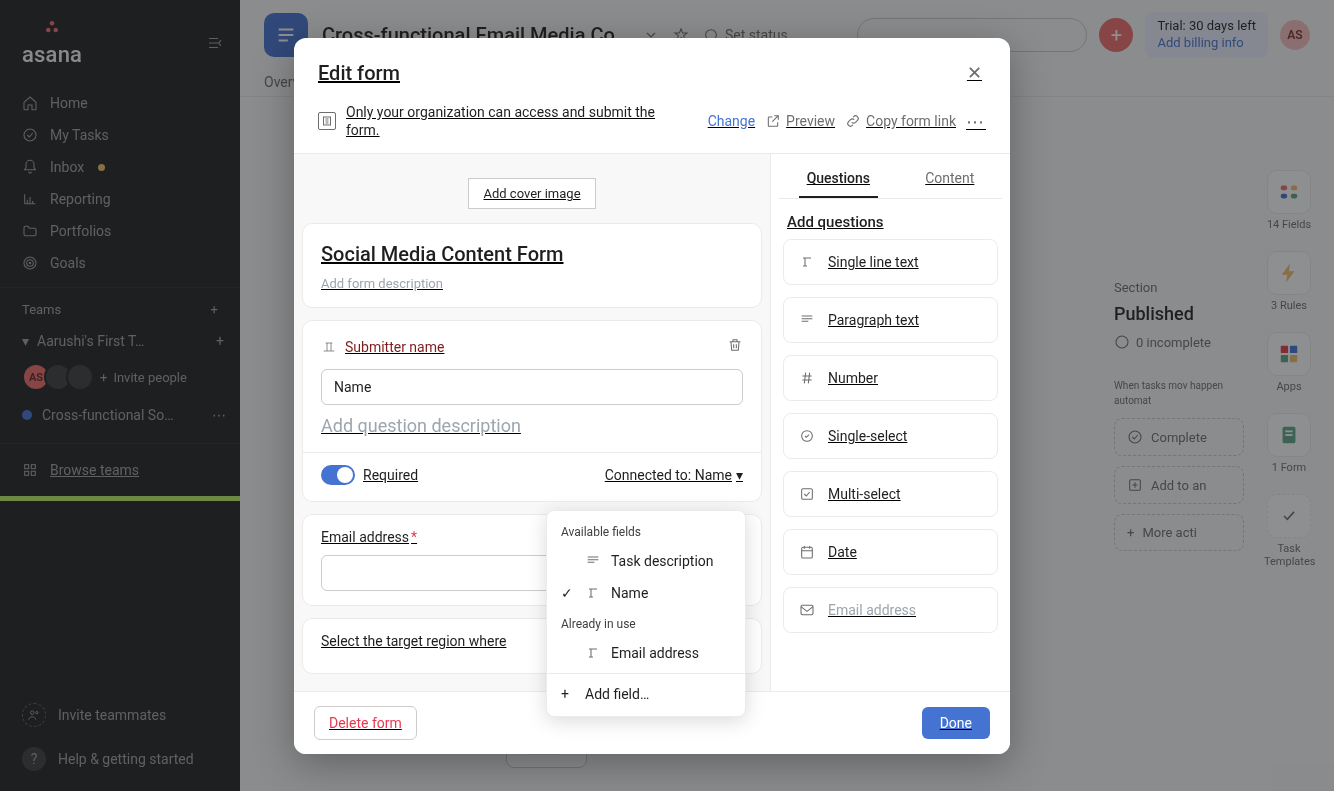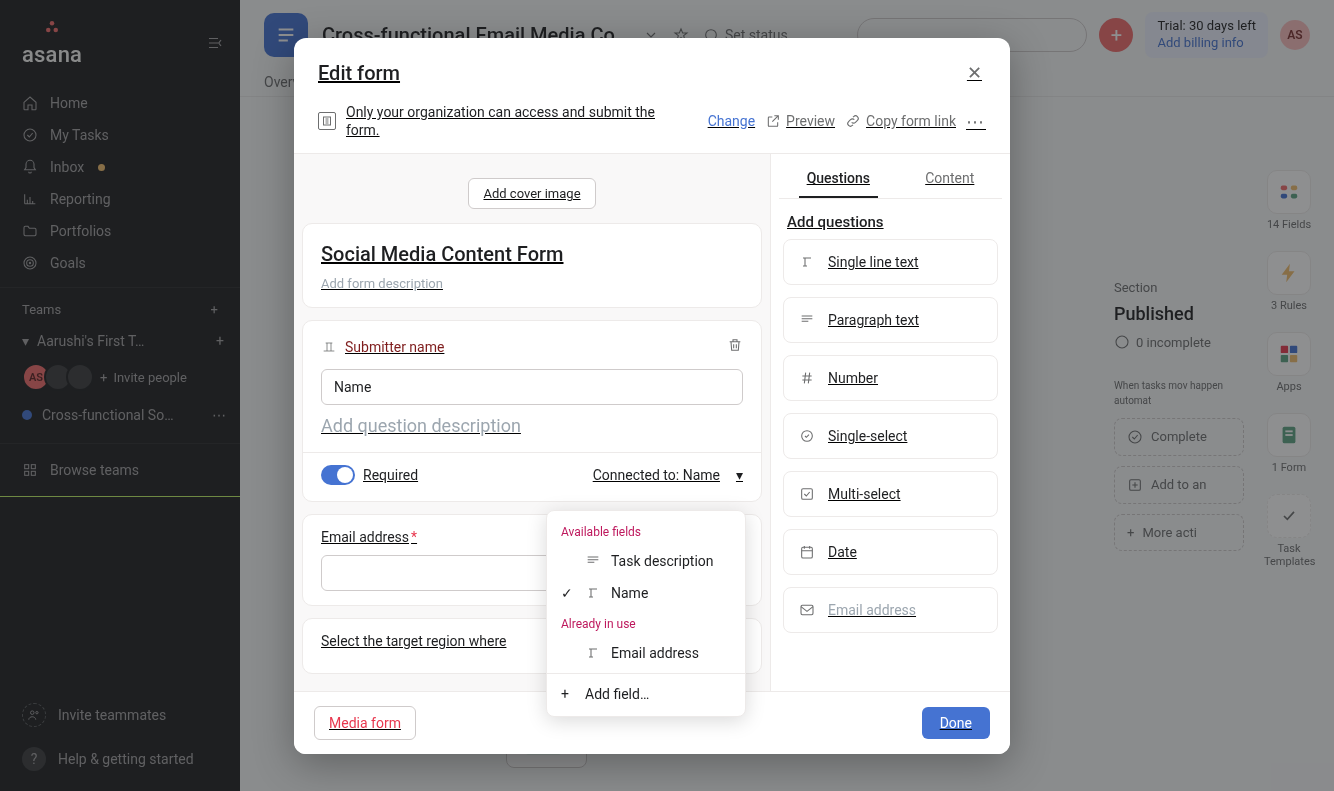--- a/index.html
+++ b/index.html
@@ -16,21 +16,21 @@
   .sidebar .team-row { display:flex; align-items:center; justify-content:space-between; padding: 8px 16px 8px 22px; font-size:14px;}
   .sidebar .team-row .caret { margin-right:6px;}
   .sidebar .avatars-row { display:flex; align-items:center; gap:0; padding: 6px 22px 10px; }
   .avatar { width:28px; height:28px; border-radius:14px; background:#f06a6a; color:#5a2121; font-size:11px; font-weight:600; display:flex; align-items:center; justify-content:center; margin-right:-6px; border:2px solid #1e1f21;}
   .avatar.empty { background:#3a3b3d; }
   .invite-inline { display:flex; align-items:center; gap:6px; margin-left:12px; font-size:13px; color:#a2a0a2; cursor:pointer;}
   .project-row { display:flex; align-items:center; gap:10px; padding:6px 14px 6px 22px; font-size:14px; }
   .project-row .dot { width:10px; height:10px; border-radius:5px; background:#4573d2; flex-shrink:0;}
   .sidebar .bottom-area { position:absolute; bottom:0; left:0; width:100%; padding-bottom:10px; }
   .sidebar .bottom-item { display:flex; align-items:center; gap:12px; padding:10px 22px; font-size:14px; cursor:pointer; }
-  .browse-teams-sec { border-top:1px solid #2a2b2d; border-bottom:1px solid #bef264; padding:10px 0; margin-top:14px;}
+  .browse-teams-sec { border-top:1px solid #2a2b2d; border-bottom:5px solid #bef264; padding:10px 0; margin-top:14px;text-decoration:underline;}
   .icon-circle { width:24px; height:24px; border-radius:12px; border:1px dashed #5a5b5d; display:flex; align-items:center; justify-content:center; font-size:12px;}
   .help-circle { width:24px; height:24px; border-radius:12px; background:#3a3b3d; display:flex; align-items:center; justify-content:center; font-size:14px;}
   .unread-dot { width:7px; height:7px; border-radius:4px; background:#f1bd6c; margin-left:2px;}
 
   
   .main { position:absolute; left:240px; top:0; right:0; height:100%; }
   .topbar { display:flex; align-items:center; gap:14px; padding: 12px 24px 0; }
   .proj-icon { width:44px; height:44px; background:#4573d2; border-radius:10px; display:flex; align-items:center; justify-content:center; color:#fff; font-size:22px;}
   .proj-title { font-size:20px; font-weight:500; color:#1e1f21; max-width:310px; white-space:nowrap; overflow:hidden; text-overflow:ellipsis;}
   .topbar .right { margin-left:auto; display:flex; align-items:center; gap:12px;}
@@ -38,21 +38,21 @@
   .trial-box .link { color:#4573d2; cursor:pointer;}
   .user-avatar { width:30px; height:30px; border-radius:15px; background:#f8bdbd; color:#7a2f2f; font-size:12px; font-weight:600; display:flex; align-items:center; justify-content:center;}
   .plus-circle { width:34px; height:34px; border-radius:17px; background:#f06a6a; display:flex; align-items:center; justify-content:center; color:#fff; font-size:20px; cursor:pointer;}
   .search-pill { width:230px; height:34px; border:1px solid #cfcbcb; border-radius:17px;}
   .set-status { display:flex; align-items:center; gap:6px; color:#6d6e6f; font-size:14px; }
   .tab-row { display:flex; gap:22px; padding: 10px 24px 0; font-size:14px; color:#6d6e6f; border-bottom:1px solid #e8e8e8;}
   .tab-row span { padding:6px 0;}
 
   
   .right-panels { position:absolute; right:16px; top:90px; width:210px; color:#6d6e6f; font-size:13px;}
-  .dashed-item { border:1px dashed #cfcbcb; border-radius:8px; padding:10px 12px; margin-top:10px; display:flex; gap:8px; white-space:nowrap; overflow:hidden;}
+  .dashed-item { border:1px dashed #cfcbcb; border-radius:8px; padding:10px 12px; margin-top:10px; display:flex; align-items:center; gap:8px; white-space:nowrap; overflow:hidden;}
   .side-icons { position:absolute; right:16px; top:170px; width:58px; display:flex; flex-direction:column; gap:20px; align-items:center;}
   .side-icon-group { width:50px; text-align:center; font-size:11px; color:#6d6e6f;}
   .side-icon-box { width:44px; height:44px; background:#fff; border:1px solid #edeae9; border-radius:10px; display:flex; align-items:center; justify-content:center; margin:0 auto 4px;}
 
   
   .overlay { position:absolute; inset:0; background:rgba(30,31,33,0.5); }
 
   
   .modal { position:absolute; left:294px; top:38px; width:716px; height:716px; background:#fff; border-radius:12px; box-shadow:0 10px 40px rgba(0,0,0,0.3); display:flex; flex-direction:column; overflow:hidden;text-decoration:underline;}
   .modal-header { display:flex; align-items:center; justify-content:space-between; padding:20px 24px 12px; }
@@ -63,38 +63,38 @@
   .modal-subhead .msg { max-width:320px; line-height:1.3;}
   .modal-subhead .change { color:#4573d2; cursor:pointer; margin-left:auto; font-size:14px;}
   .modal-subhead .tool { display:flex; align-items:center; gap:5px; color:#6d6e6f; cursor:pointer; font-size:14px;}
   .modal-subhead .more { font-size:18px; color:#6d6e6f; cursor:pointer; letter-spacing:2px;}
 
   .modal-body { flex:1; display:flex; overflow:hidden; position:relative;}
   .builder { flex:1; background:#f9f8f8; overflow-y:auto; padding:10px 8px 0; }
   .sidebar-right { width:240px; background:#fff; border-left:1px solid #edeae9; display:flex; flex-direction:column;}
 
   .cover-btn { display:flex; justify-content:center; padding:14px 0;}
-  .cover-btn button { background:#fff; border:1px solid #cfcbcb; border-radius:6px; padding:7px 14px; font-size:13px; cursor:pointer; color:#1e1f21;}
+  .cover-btn button { background:#fff; border:1px solid #cfcbcb; border-radius:0; padding:7px 14px; font-size:13px; cursor:pointer; color:#1e1f21;}
 
   .card { background:#fff; border:1px solid #edeae9; border-radius:10px; margin:0 0 12px; }
   .card.head { padding:18px 18px 16px;}
   .form-title { font-size:20px; font-weight:500; color:#1e1f21; margin-bottom:10px;}
   .form-desc { color:#9ca6af; font-size:13px;}
   .card.question { padding:16px 18px;}
   .q-head { display:flex; align-items:center; gap:8px; margin-bottom:12px;}
   .q-head .q-label { font-size:14px; color:#7f1d1d;}
   .q-head .trash { margin-left:auto; cursor:pointer; color:#6d6e6f;}
   .q-input { width:100%; border:1px solid #cfcbcb; border-radius:6px; padding:9px 12px; font-size:14px; color:#1e1f21;}
   .q-desc { color:#9ca6af; font-size:18px; margin-top:10px;}
   .q-divider { height:1px; background:#edeae9; margin:16px -18px 12px;}
   .q-foot { display:flex; align-items:center; justify-content:space-between; font-size:14px; color:#1e1f21;}
   .toggle { width:34px; height:20px; background:#4573d2; border-radius:10px; position:relative; cursor:pointer;}
   .toggle::after { content:""; position:absolute; width:16px; height:16px; border-radius:8px; background:#fff; top:2px; right:2px;}
   .req-wrap { display:flex; align-items:center; gap:8px;}
-  .connected { display:flex; align-items:center; gap:16px; color:#1e1f21; cursor:pointer;}
+  .connected { display:flex; align-items:center; gap:4px; color:#1e1f21; cursor:pointer;}
 
   .card.simple { padding:14px 18px;}
   .simple-label { font-size:14px; color:#1e1f21; margin-bottom:10px;}
   .simple-label .req-star { color:#e8384f; margin-left:2px;}
   .simple-input { width:100%; height:36px; border:1px solid #cfcbcb; border-radius:6px;}
 
   
   .r-tabs { display:flex; justify-content:space-around; border-bottom:1px solid #edeae9; margin:4px 8px 0;}
   .r-tab { padding:12px 8px 10px; font-size:14px; color:#6d6e6f; cursor:pointer; border-bottom:2px solid transparent;}
   .r-tab.active { color:#1e1f21; border-bottom-color:#1e1f21; font-weight:500;}
@@ -104,21 +104,21 @@
   .q-type.disabled { color:#9ca6af;}
   .q-type .ic { width:18px; display:flex; justify-content:center; color:#6d6e6f;}
 
   
   .modal-footer { display:flex; align-items:center; justify-content:space-between; padding:14px 20px; border-top:1px solid #edeae9; background:#fff;}
   .delete-btn { border:1px solid #cfcbcb; background:#fff; color:#e8384f; padding:8px 14px; border-radius:6px; font-size:14px; cursor:pointer;}
   .done-btn { background:#4573d2; color:#fff; border:none; padding:8px 18px; border-radius:6px; font-size:14px; cursor:pointer;}
 
   
   .dropdown { position:absolute; left:546px; top:510px; width:200px; background:#fff; border:1px solid #edeae9; border-radius:8px; box-shadow:0 4px 20px rgba(0,0,0,0.15); z-index:50; padding:6px 0;}
-  .dd-head { font-size:12px; color:#be185d; padding:8px 14px 6px;}
+  .dd-head { font-size:12px; color:#404040; padding:8px 14px 6px;}
   .dd-item { display:flex; align-items:center; gap:10px; padding:8px 14px; font-size:14px; color:#1e1f21; cursor:pointer;}
   .dd-item .check { width:14px; color:#1e1f21;}
   .dd-item .ic { width:16px; color:#6d6e6f; display:flex; justify-content:center;}
   .dd-sep { height:1px; background:#edeae9; margin:4px 0;}
 
   
   .new-chip { position:absolute; left:266px; top:722px; background:#fff; border:1px solid #cfcbcb; border-radius:8px; padding:14px 18px; font-size:14px; }
   .new-chip .tag { background:#e6f7ee; color:#0d7f56; font-size:11px; font-weight:600; padding:2px 6px; border-radius:4px; margin-right:6px;}
 
   
@@ -507,21 +507,21 @@
                 <path d="M3 7l9 7 9-7"></path>
               </svg>
             </span>
           <span>Email address</span>
         </div>
       </div>
     </div>
   </div>
 
   <div class="modal-footer">
-    <button class="delete-btn">Media form</button>
+    <button class="delete-btn">Delete form</button>
     <button class="done-btn">Done</button>
   </div>
 </div>
 
 <div class="dropdown">
   <div class="dd-head">Available fields</div>
   <div class="dd-item">
     <span class="check"></span>
     <span class="ic">
         <svg class="i" viewBox="0 0 24 24">

